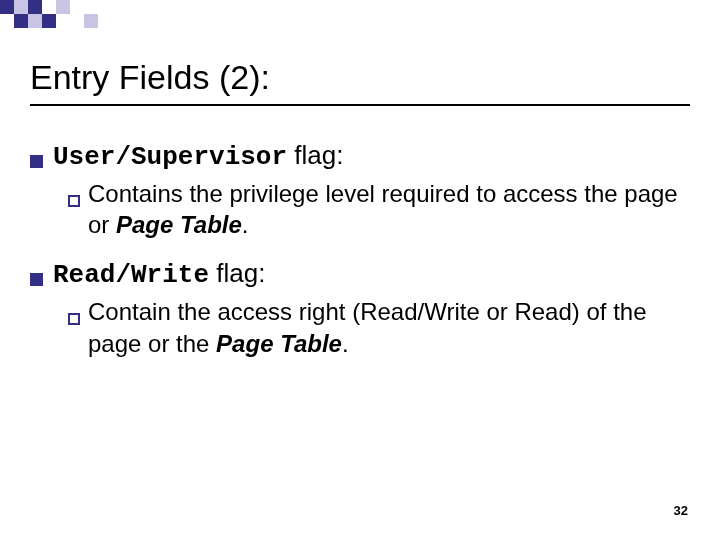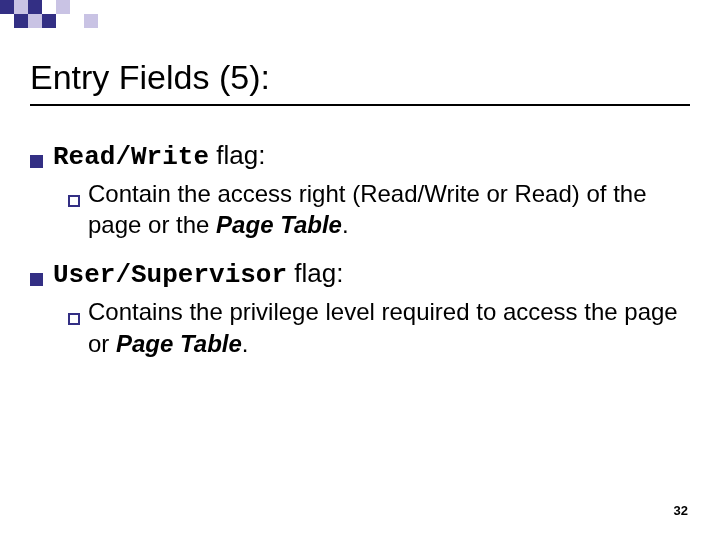--- a/index.html
+++ b/index.html
@@ -105,50 +105,50 @@
 <div class="row2">
   <div class="sq" style="background:#ffffff"></div>
   <div class="sq" style="background:#332f84"></div>
   <div class="sq" style="background:#c9c3e4"></div>
   <div class="sq" style="background:#332f84"></div>
   <div class="sq" style="background:#ffffff"></div>
   <div class="sq" style="background:#ffffff"></div>
   <div class="sq" style="background:#c9c3e4"></div>
 </div>
 
-<div class="title">Entry Fields (5):</div>
+<div class="title">Entry Fields (2):</div>
 <div class="rule"></div>
 
 <div class="content">
+
+  <div class="item">
+    <div class="lead">
+      <div class="bullet-sq"></div>
+      <div class="lead-text">
+        <span class="mono">User/Supervisor</span><span> flag:</span>
+      </div>
+    </div>
+    <div class="sub">
+      <div class="bullet-open"></div>
+      <div class="sub-text">
+        <span>Contains the privilege level required to access the page or </span><span class="bi">Page Table</span><span>.</span>
+      </div>
+    </div>
+  </div>
 
   <div class="item">
     <div class="lead">
       <div class="bullet-sq"></div>
       <div class="lead-text">
         <span class="mono">Read/Write</span><span> flag:</span>
       </div>
     </div>
     <div class="sub">
       <div class="bullet-open"></div>
       <div class="sub-text">
         <span>Contain the access right (Read/Write or Read) of the page or the </span><span class="bi">Page Table</span><span>.</span>
       </div>
     </div>
   </div>
 
-  <div class="item">
-    <div class="lead">
-      <div class="bullet-sq"></div>
-      <div class="lead-text">
-        <span class="mono">User/Supervisor</span><span> flag:</span>
-      </div>
-    </div>
-    <div class="sub">
-      <div class="bullet-open"></div>
-      <div class="sub-text">
-        <span>Contains the privilege level required to access the page or </span><span class="bi">Page Table</span><span>.</span>
-      </div>
-    </div>
-  </div>
-
 </div>
 
 <div class="pagenum">32</div>
 
 </body></html>

